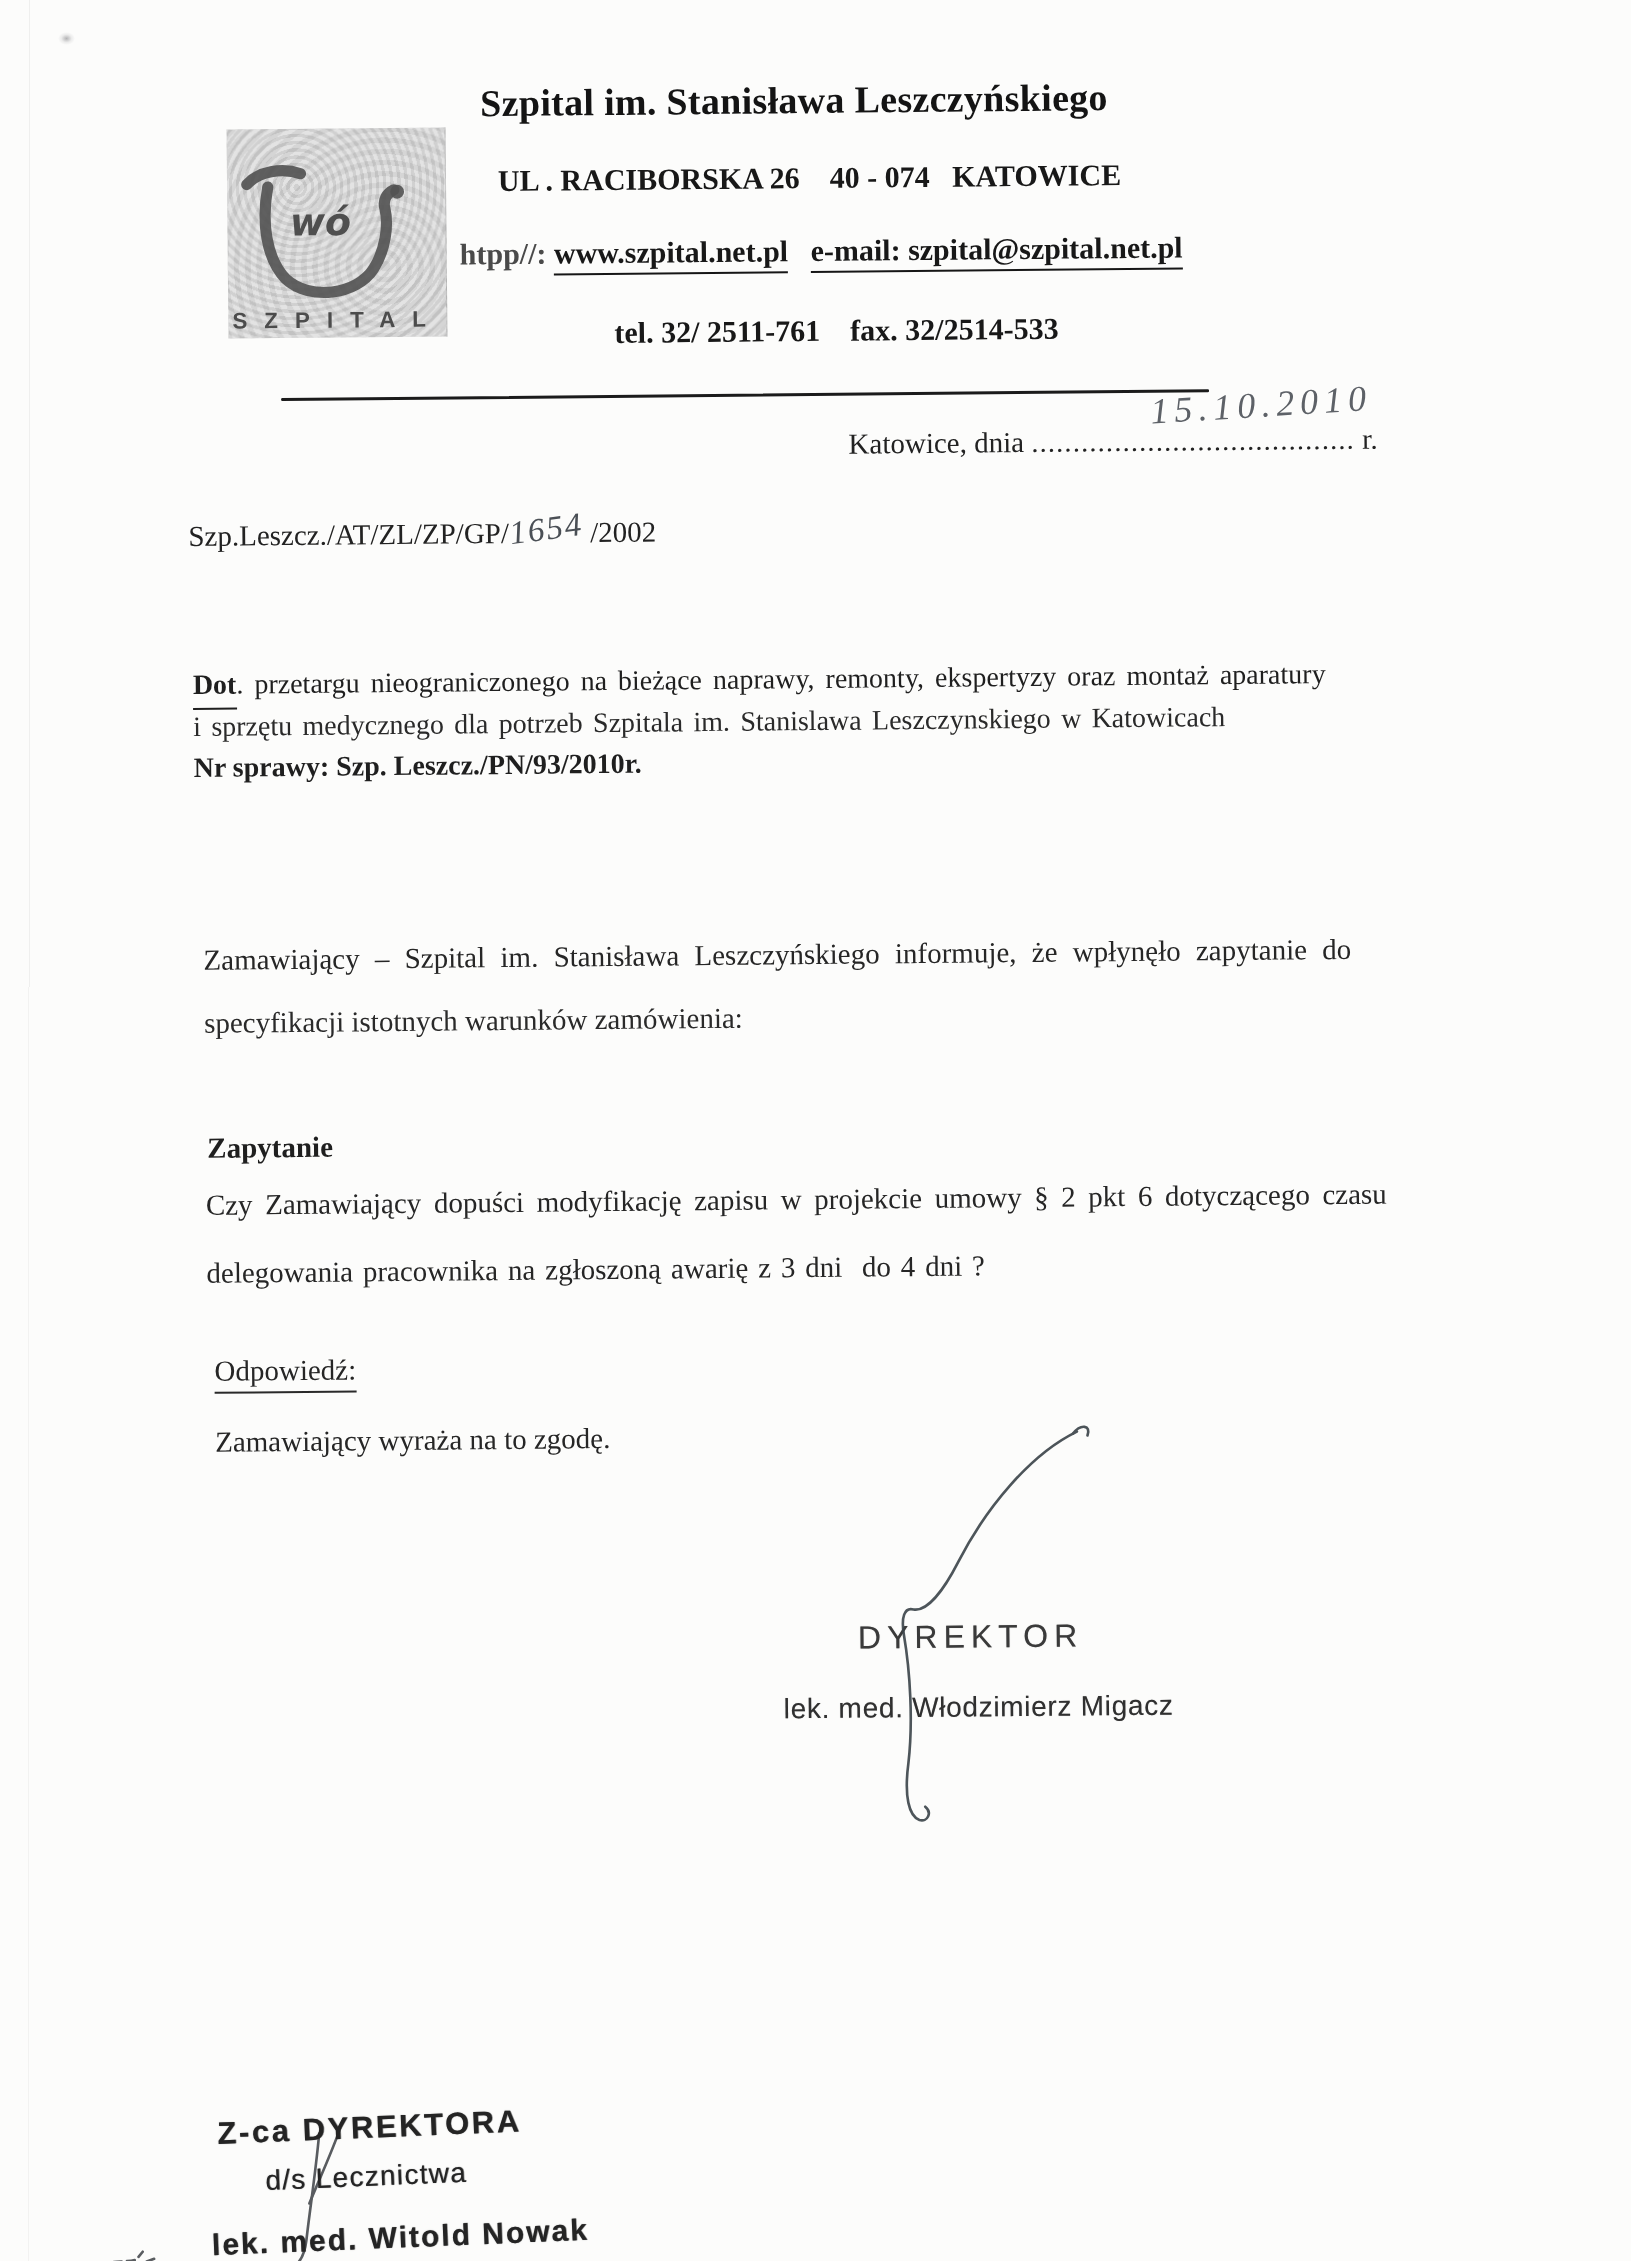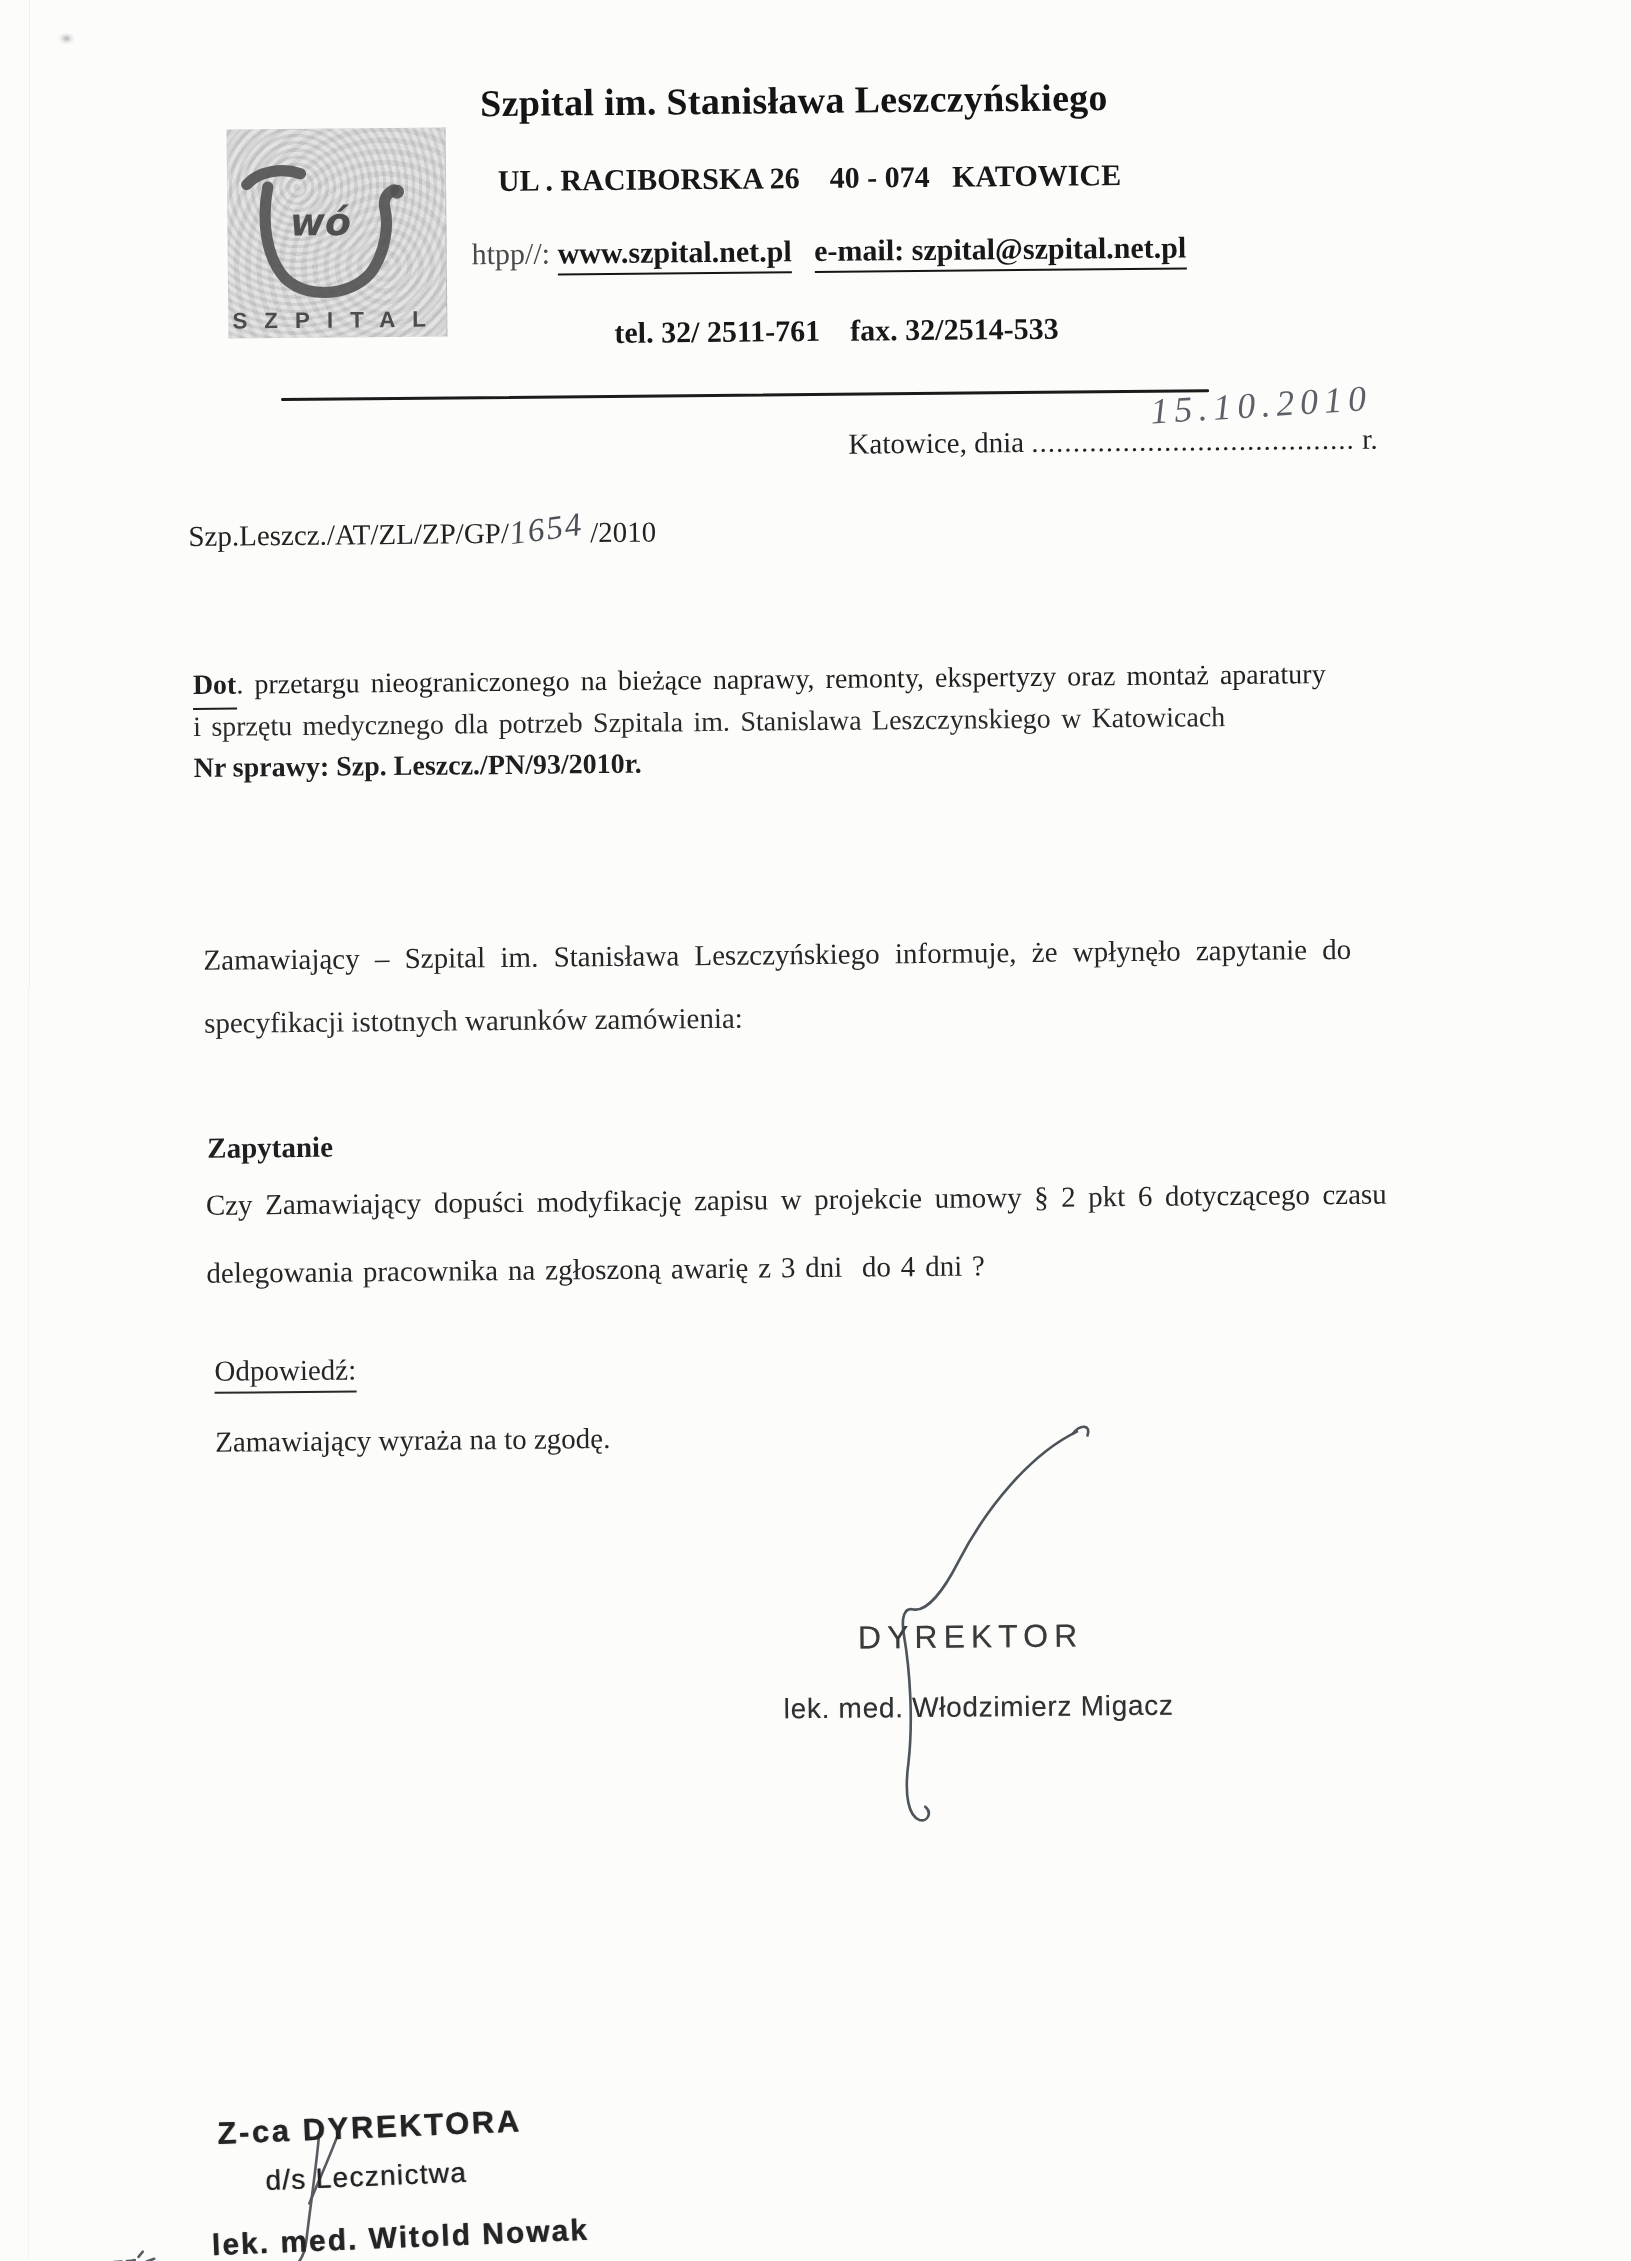--- a/index.html
+++ b/index.html
@@ -15,21 +15,21 @@
     position:absolute;inset:0;
     transform:rotate(-0.55deg);
     transform-origin:816px 1118px;
   }
   .abs{position:absolute;white-space:pre;}
 
   
   .title{left:490px;top:78px;font-size:38px;font-weight:bold;color:#141414;letter-spacing:0.3px;}
   .addr{left:507px;top:161px;font-size:30px;font-weight:bold;color:#181818;}
   .webline{left:468px;top:234px;font-size:30px;font-weight:bold;color:#181818;}
-  .web-prefix{color:#4a4a4a;font-weight:normal;margin-left:12px;}
+  .web-prefix{color:#4a4a4a;font-weight:bold;}
   .u-thick{border-bottom:2.6px solid #161616;padding-bottom:4px;}
   .telline{left:622px;top:314px;font-size:30px;font-weight:bold;color:#181818;}
   .rule{left:288px;top:393px;width:928px;height:3.3px;background:#1b1b1b;border-radius:1.3px;}
 
   
   .logo-box{
     position:absolute;left:236px;top:124px;width:218px;height:209px;
     background-color:#dadada;
     background-image:
       repeating-radial-gradient(circle at 32% 28%, rgba(110,110,110,.12) 0 3.3px, rgba(255,255,255,.14) 3.3px 7.2px),
@@ -127,21 +127,21 @@
     <div class="abs webline"><span class="web-prefix">htpp//:</span><span> </span><span class="u-thick">www.szpital.net.pl</span><span>   </span><span class="u-thick">e-mail: szpital@szpital.net.pl</span></div>
 
     <div class="abs telline">tel. 32/ 2511-761    fax. 32/2514-533</div>
 
     <div class="abs rule"></div>
 
     <div class="abs dateline"><span>Katowice, dnia </span><span class="dots">.......................................</span><span> r.</span></div>
 
     <div class="abs handwritten-date">15.10.2010</div>
 
-    <div class="abs refline"><span>Szp.Leszcz./AT/ZL/ZP/GP/</span><span class="handwritten-number">1654</span><span> /2010</span></div>
+    <div class="abs refline"><span>Szp.Leszcz./AT/ZL/ZP/GP/</span><span class="handwritten-number">1654</span><span> /2002</span></div>
 
     <div class="abs subj1"><span class="subj-label">Dot</span><span>. przetargu nieograniczonego na bieżące naprawy, remonty, ekspertyzy oraz montaż aparatury</span></div>
     <div class="abs subj2">i sprzętu medycznego dla potrzeb Szpitala im. Stanislawa Leszczynskiego w Katowicach</div>
     <div class="abs subj3">Nr sprawy: Szp. Leszcz./PN/93/2010r.</div>
 
     <div class="abs intro1">Zamawiający – Szpital im. Stanisława Leszczyńskiego informuje, że wpłynęło zapytanie do</div>
     <div class="abs intro2">specyfikacji istotnych warunków zamówienia:</div>
 
     <div class="abs qhead">Zapytanie</div>
     <div class="abs q1">Czy Zamawiający dopuści modyfikację zapisu w projekcie umowy § 2 pkt 6 dotyczącego czasu</div>

